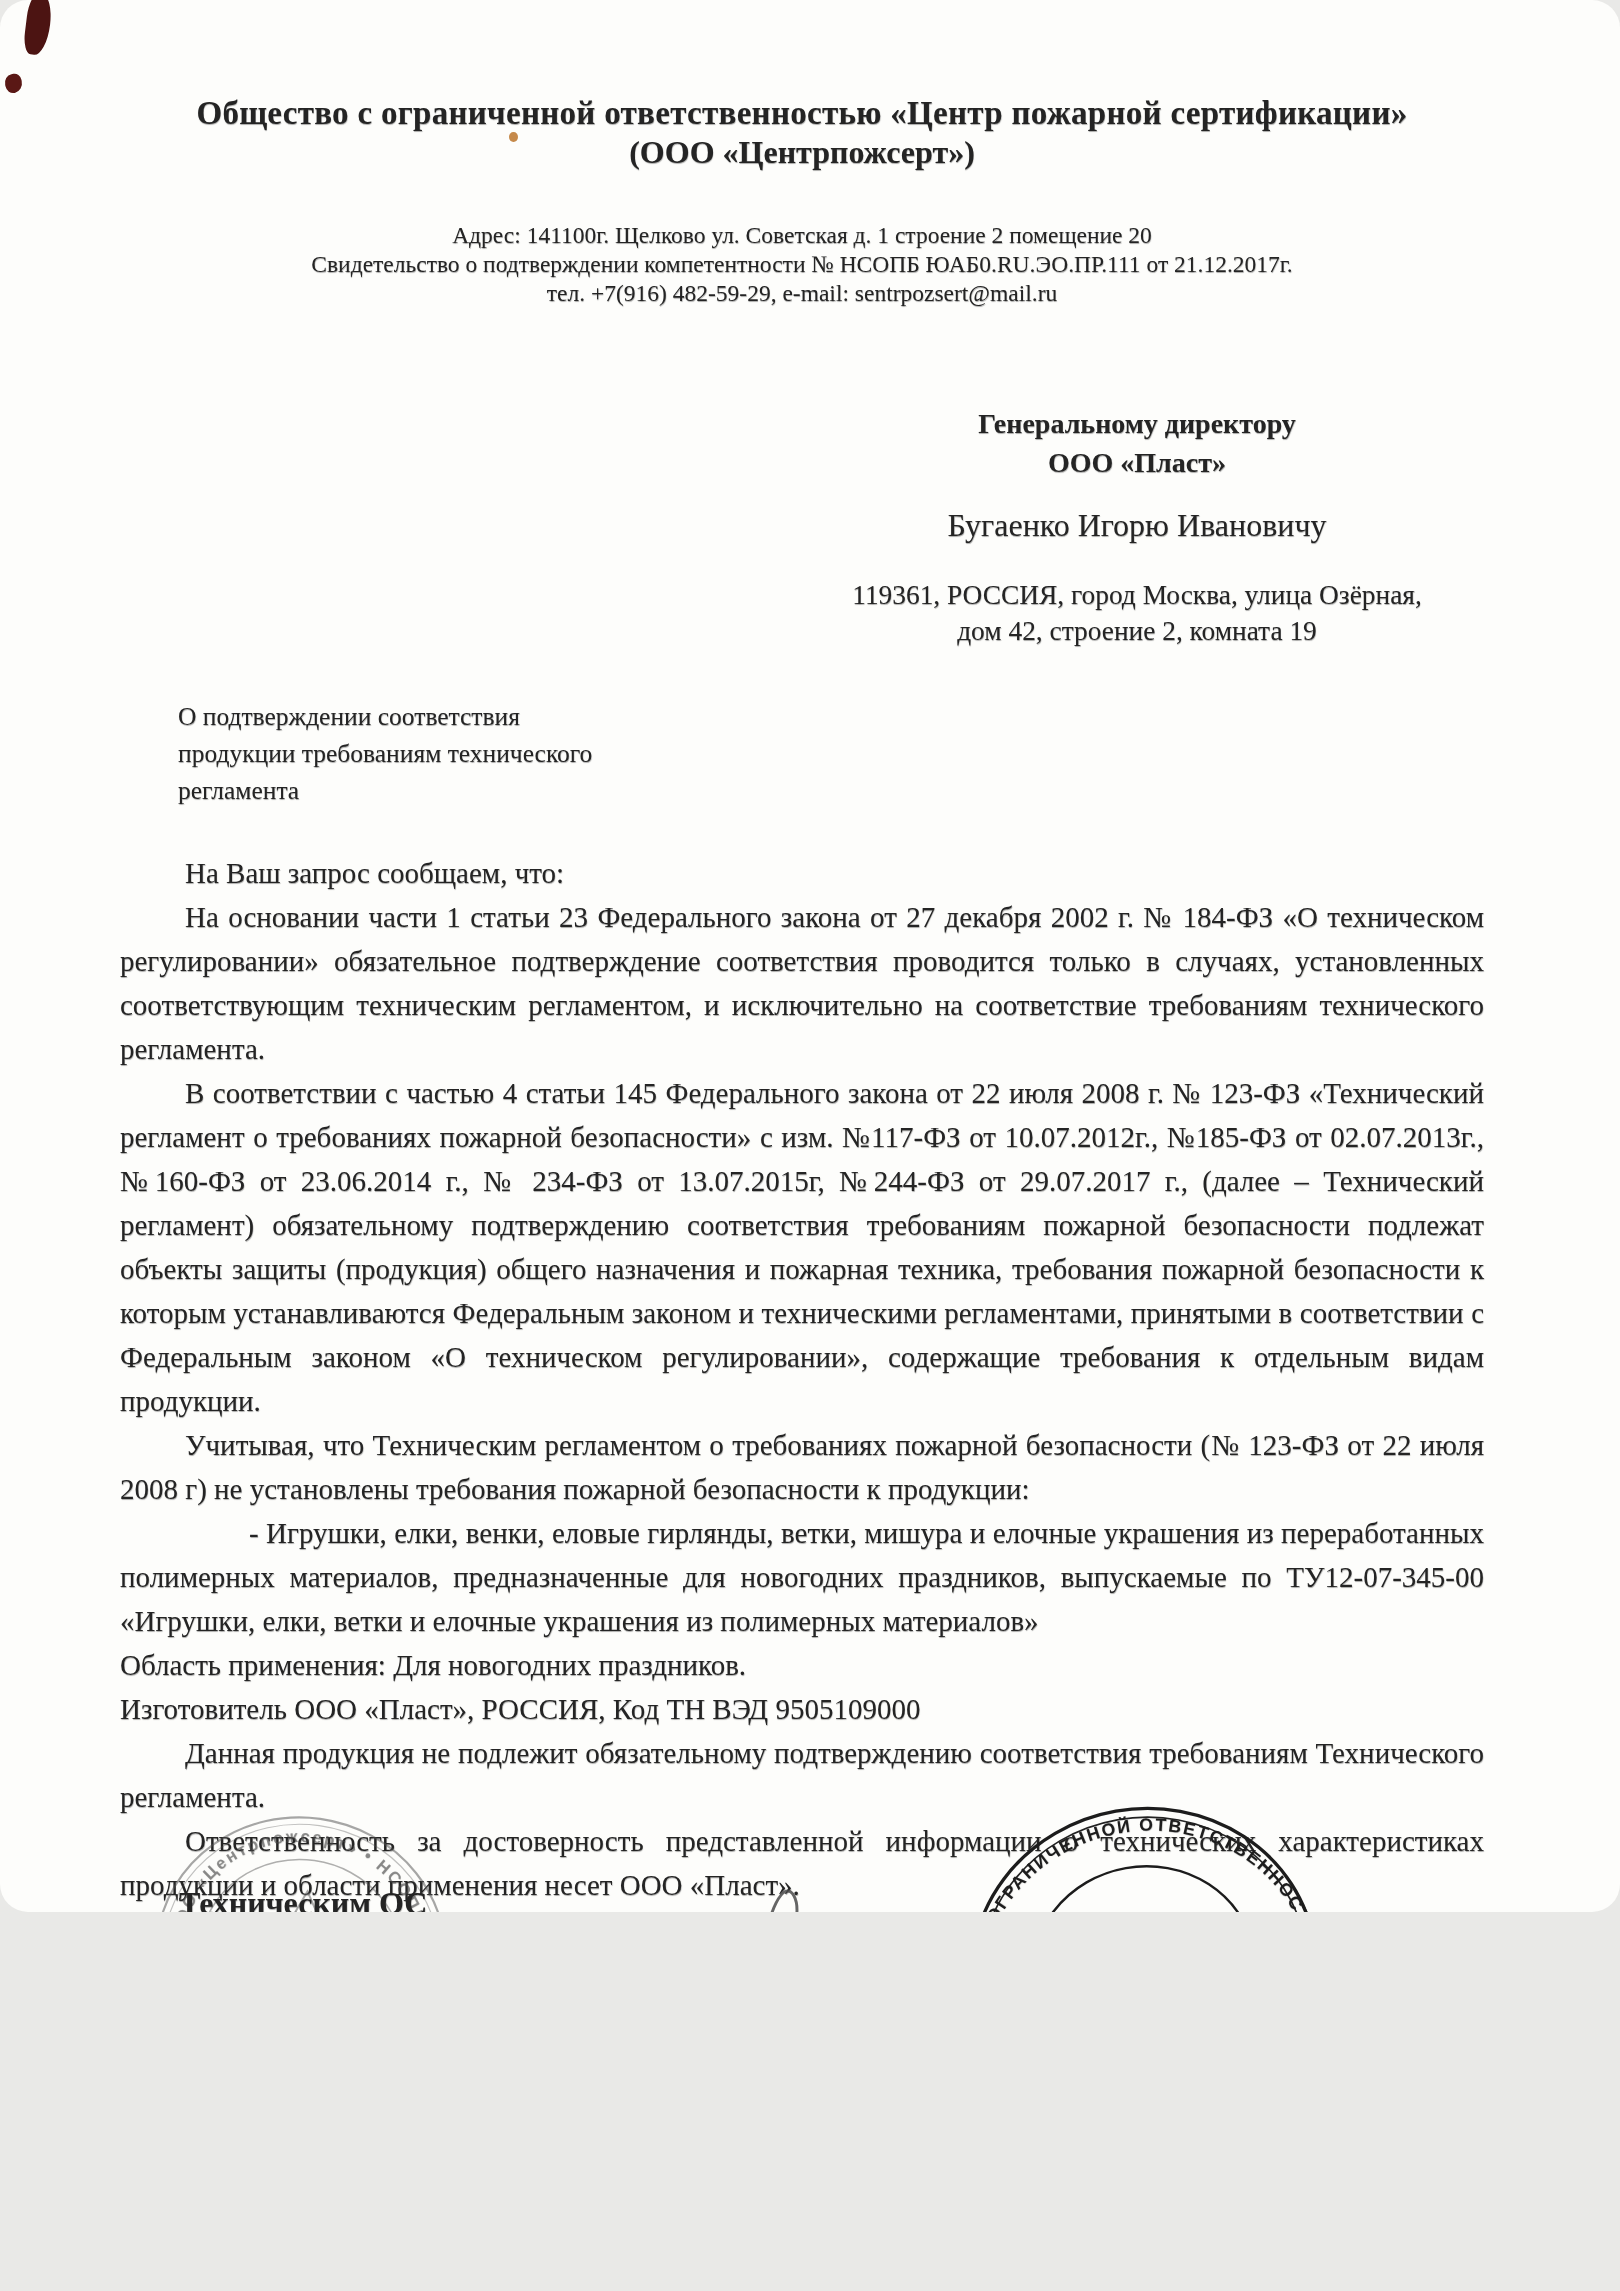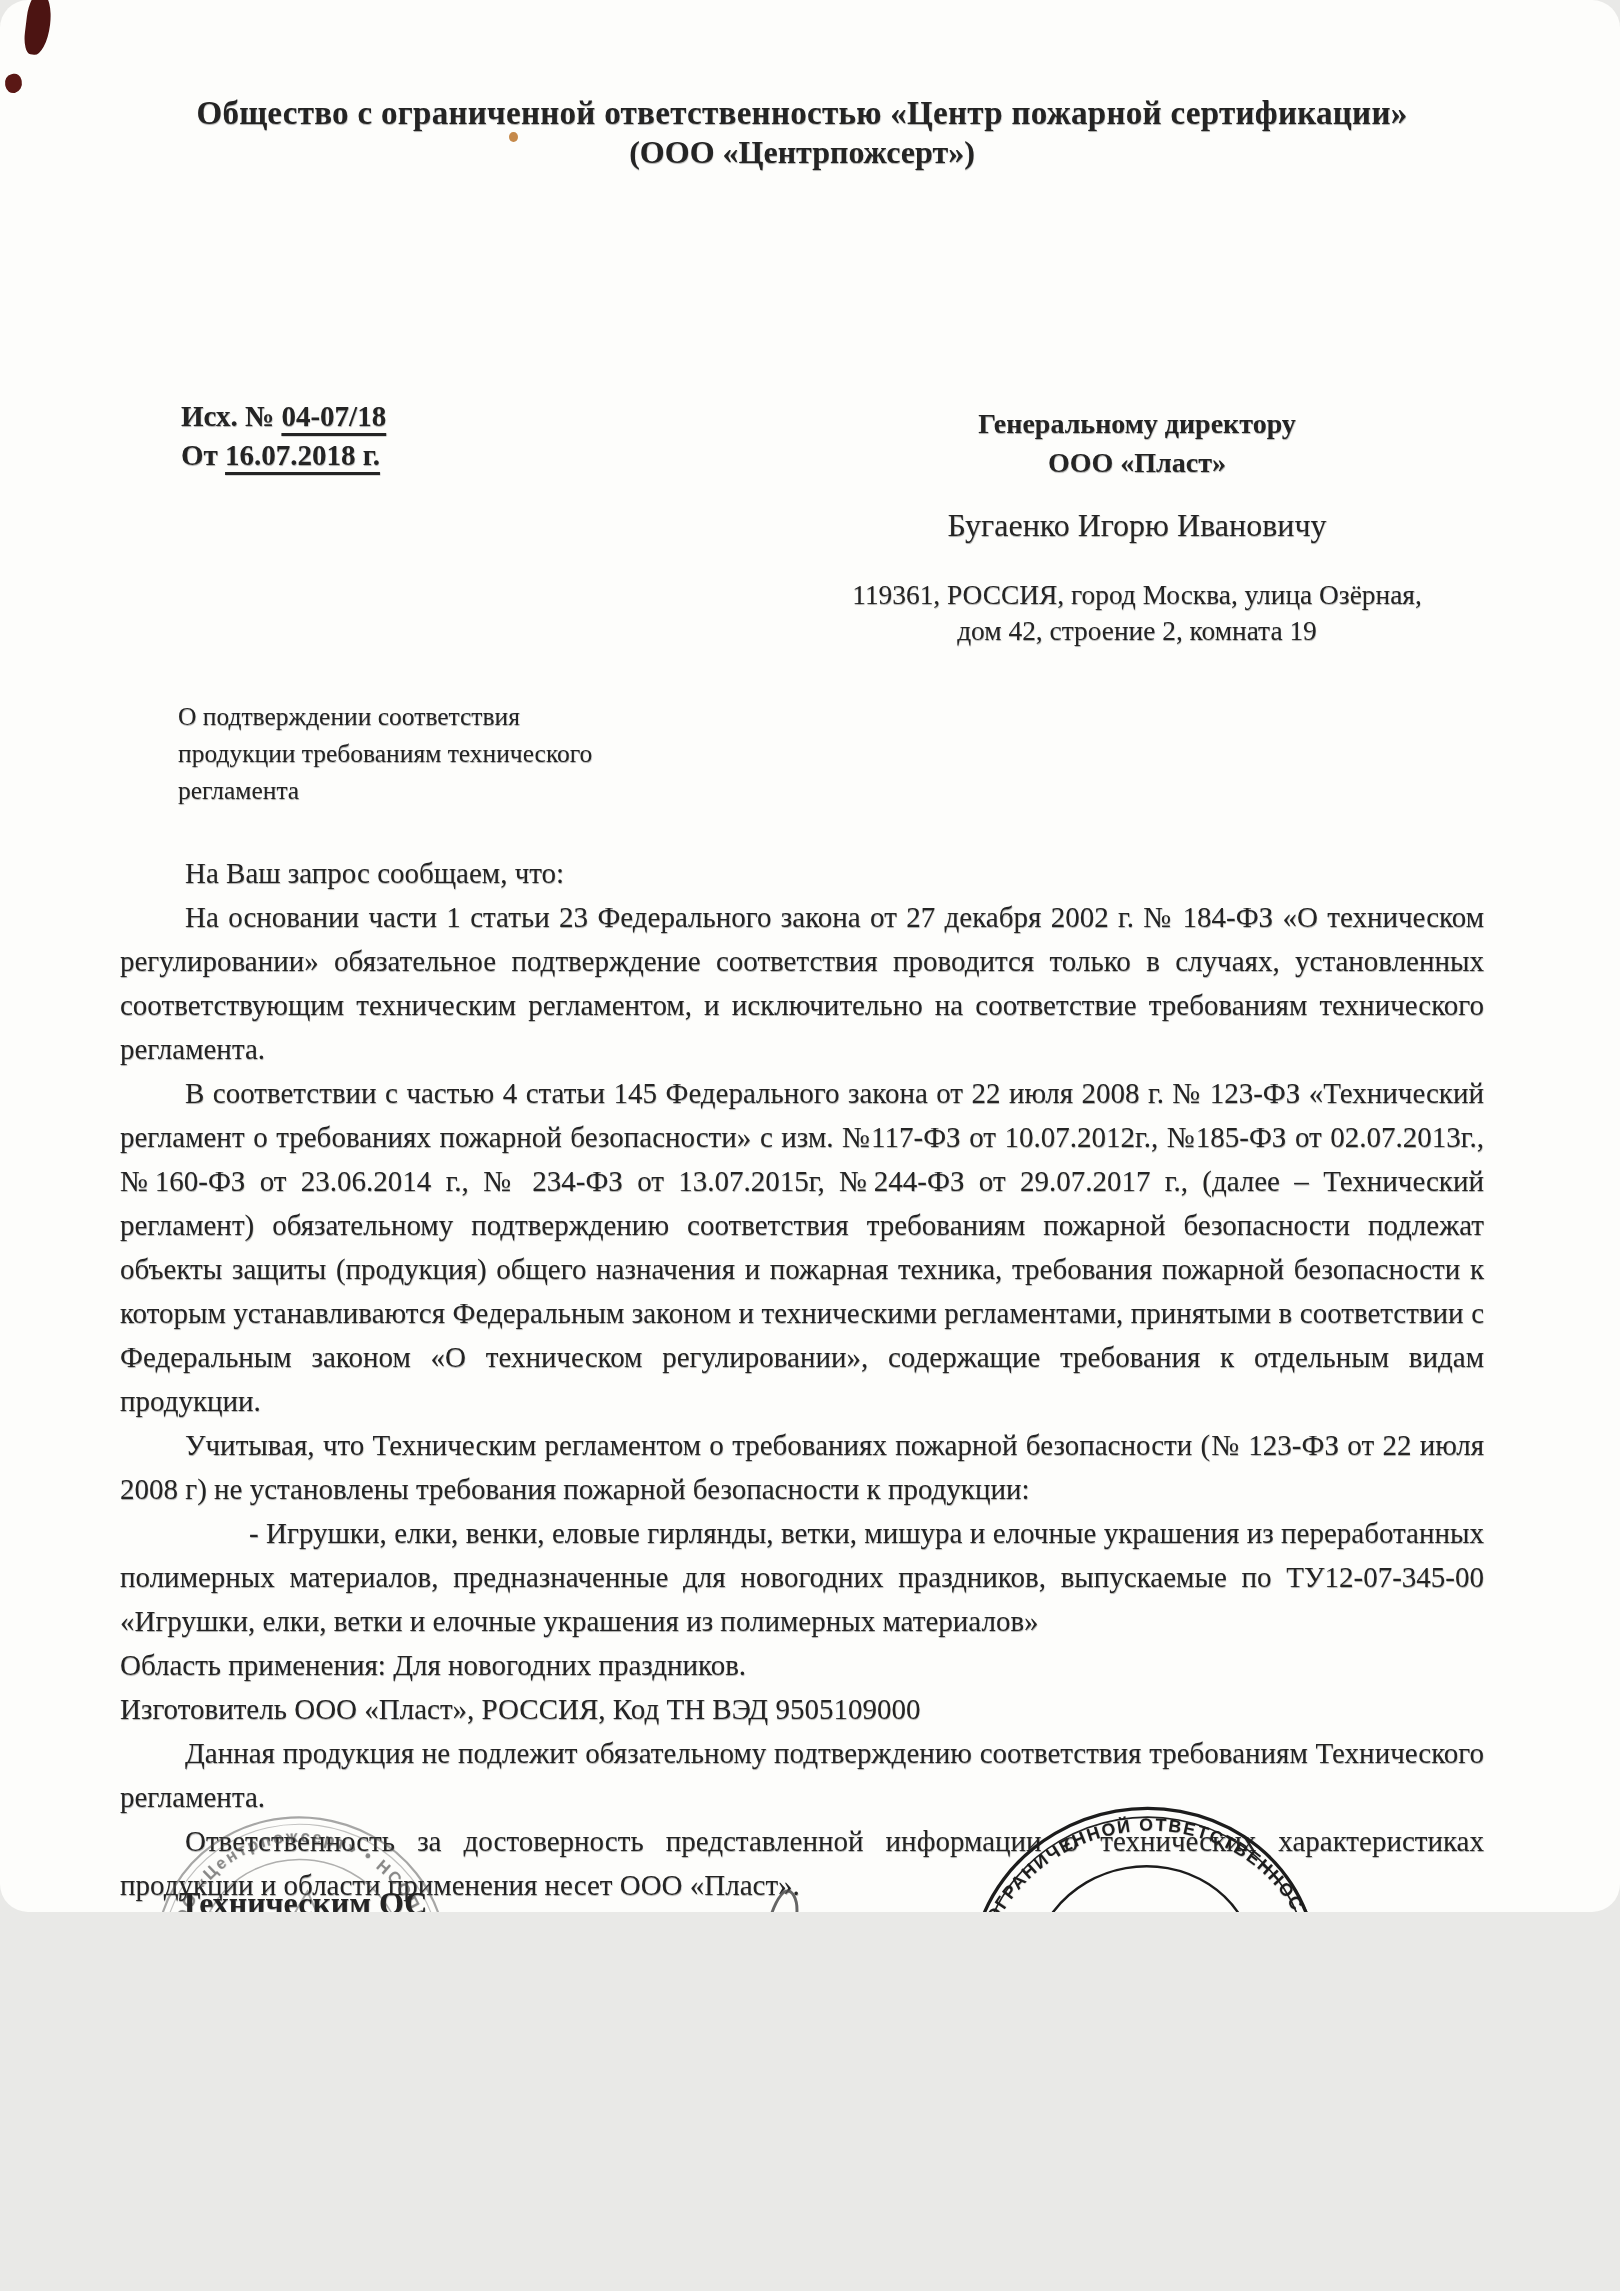--- a/index.html
+++ b/index.html
@@ -50,26 +50,27 @@
 <div class="page">
 
   <div class="mark1"></div>
   <div class="mark2"></div>
   <div class="dot-orange"></div>
   <div id="scan-band"></div>
 
   <div id="letterhead">
     <div class="org1">Общество с ограниченной ответственностью «Центр пожарной сертификации»</div>
     <div class="org2">(ООО «Центрпожсерт»)</div>
+    <div class="addr-block">
+      <div>Адрес: 141100г. Щелково ул. Советская д. 1 строение 2 помещение 20</div>
+      <div>Свидетельство о подтверждении компетентности №  НСОПБ ЮАБ0.RU.ЭО.ПР.111 от 21.12.2017г.</div>
+      <div>тел. +7(916) 482-59-29, e-mail: sentrpozsert@mail.ru</div>
+    </div>
   </div>
 
-  <div id="ref">
-    <div><span>Исх. № </span><span class="uline">04-07/18</span></div>
-    <div><span>От </span><span class="uline">16.07.2018 г.</span></div>
-  </div>
 
   <div id="recipient">
     <div class="r-bold">Генеральному директору</div>
     <div class="r-bold">ООО «Пласт»</div>
     <div class="r-name">Бугаенко Игорю Ивановичу</div>
     <div class="r-addr">119361, РОССИЯ, город Москва, улица Озёрная,
 дом 42, строение 2, комната 19</div>
   </div>
 
   <div id="subject">О подтверждении соответствия

